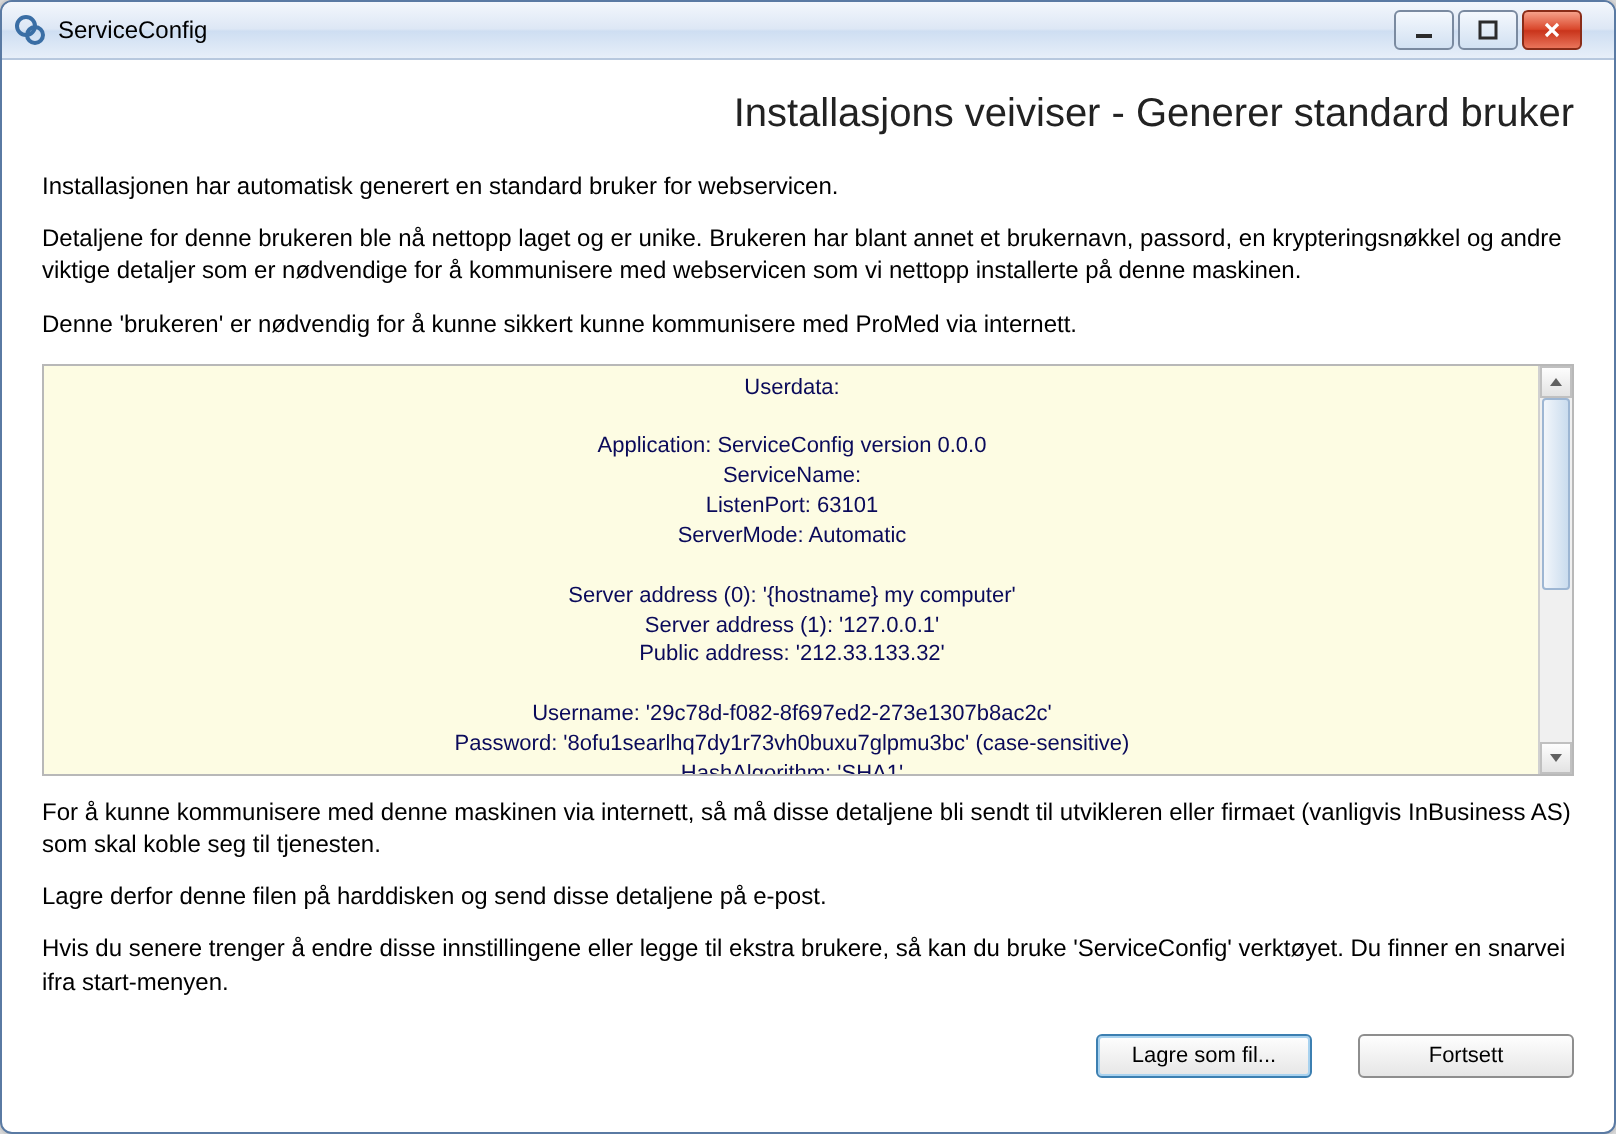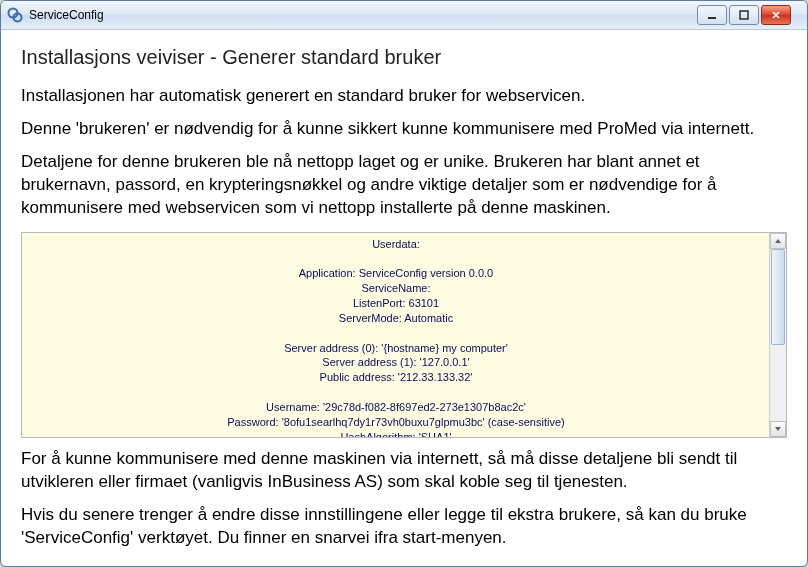--- a/index.html
+++ b/index.html
@@ -67,23 +67,24 @@
     padding: 14px 20px 14px 20px;
     display: flex;
     flex-direction: column;
     overflow: hidden;
   }
   .heading {
     font-size: 20px;
     font-weight: 400;
     color: #222;
     margin: 2px 0 16px 0;
+    text-align: right;
   }
   .para {
-    font-size: 17px;
+    font-size: 12px;
     color: #000;
     line-height: 1.35;
     margin: 0 0 10px 0;
   }
 
   .details-wrap {
     position: relative;
     border: 1px solid #b8b8b8;
     background: #fff;
     margin: 2px 0 10px 0;
@@ -189,22 +190,22 @@
           <line x1="8" y1="2" x2="2" y2="8" stroke="#fff" stroke-width="1.6"></line>
         </svg>
       </div>
     </div>
   </div>
 
   <div class="content">
     <div class="heading">Installasjons veiviser - Generer standard bruker</div>
 
     <p class="para">Installasjonen har automatisk generert en standard bruker for webservicen.</p>
+    <p class="para">Detaljene for denne brukeren ble nå nettopp laget og er unike. Brukeren har blant annet et brukernavn, passord, en krypteringsnøkkel og andre viktige detaljer som er nødvendige for å kommunisere med webservicen som vi nettopp installerte på denne maskinen.</p>
     <p class="para">Denne 'brukeren' er nødvendig for å kunne sikkert kunne kommunisere med ProMed via internett.</p>
-    <p class="para">Detaljene for denne brukeren ble nå nettopp laget og er unike. Brukeren har blant annet et brukernavn, passord, en krypteringsnøkkel og andre viktige detaljer som er nødvendige for å kommunisere med webservicen som vi nettopp installerte på denne maskinen.</p>
 
     <div class="details-wrap">
       <div class="details-box">
         <div>Userdata:</div>
         <div>&nbsp;</div>
         <div>Application: ServiceConfig version 0.0.0</div>
         <div>ServiceName:</div>
         <div>ListenPort: 63101</div>
         <div>ServerMode: Automatic</div>
         <div>&nbsp;</div>
@@ -227,20 +228,21 @@
         </div>
         <div class="sb-btn">
           <svg width="8" height="8">
               <polygon points="1,2 7,2 4,6" fill="#606060"></polygon>
             </svg>
         </div>
       </div>
     </div>
 
     <p class="para">For å kunne kommunisere med denne maskinen via internett, så må disse detaljene bli sendt til utvikleren eller firmaet (vanligvis InBusiness AS) som skal koble seg til tjenesten.</p>
+    <p class="para">Lagre derfor denne filen på harddisken og send disse detaljene på e-post.</p>
     <p class="para">Hvis du senere trenger å endre disse innstillingene eller legge til ekstra brukere, så kan du bruke 'ServiceConfig' verktøyet. Du finner en snarvei ifra start-menyen.</p>
 
     <div class="footer">
       <button class="btn default">Lagre som fil...</button>
       <button class="btn">Fortsett</button>
     </div>
   </div>
 
 </div>
 

